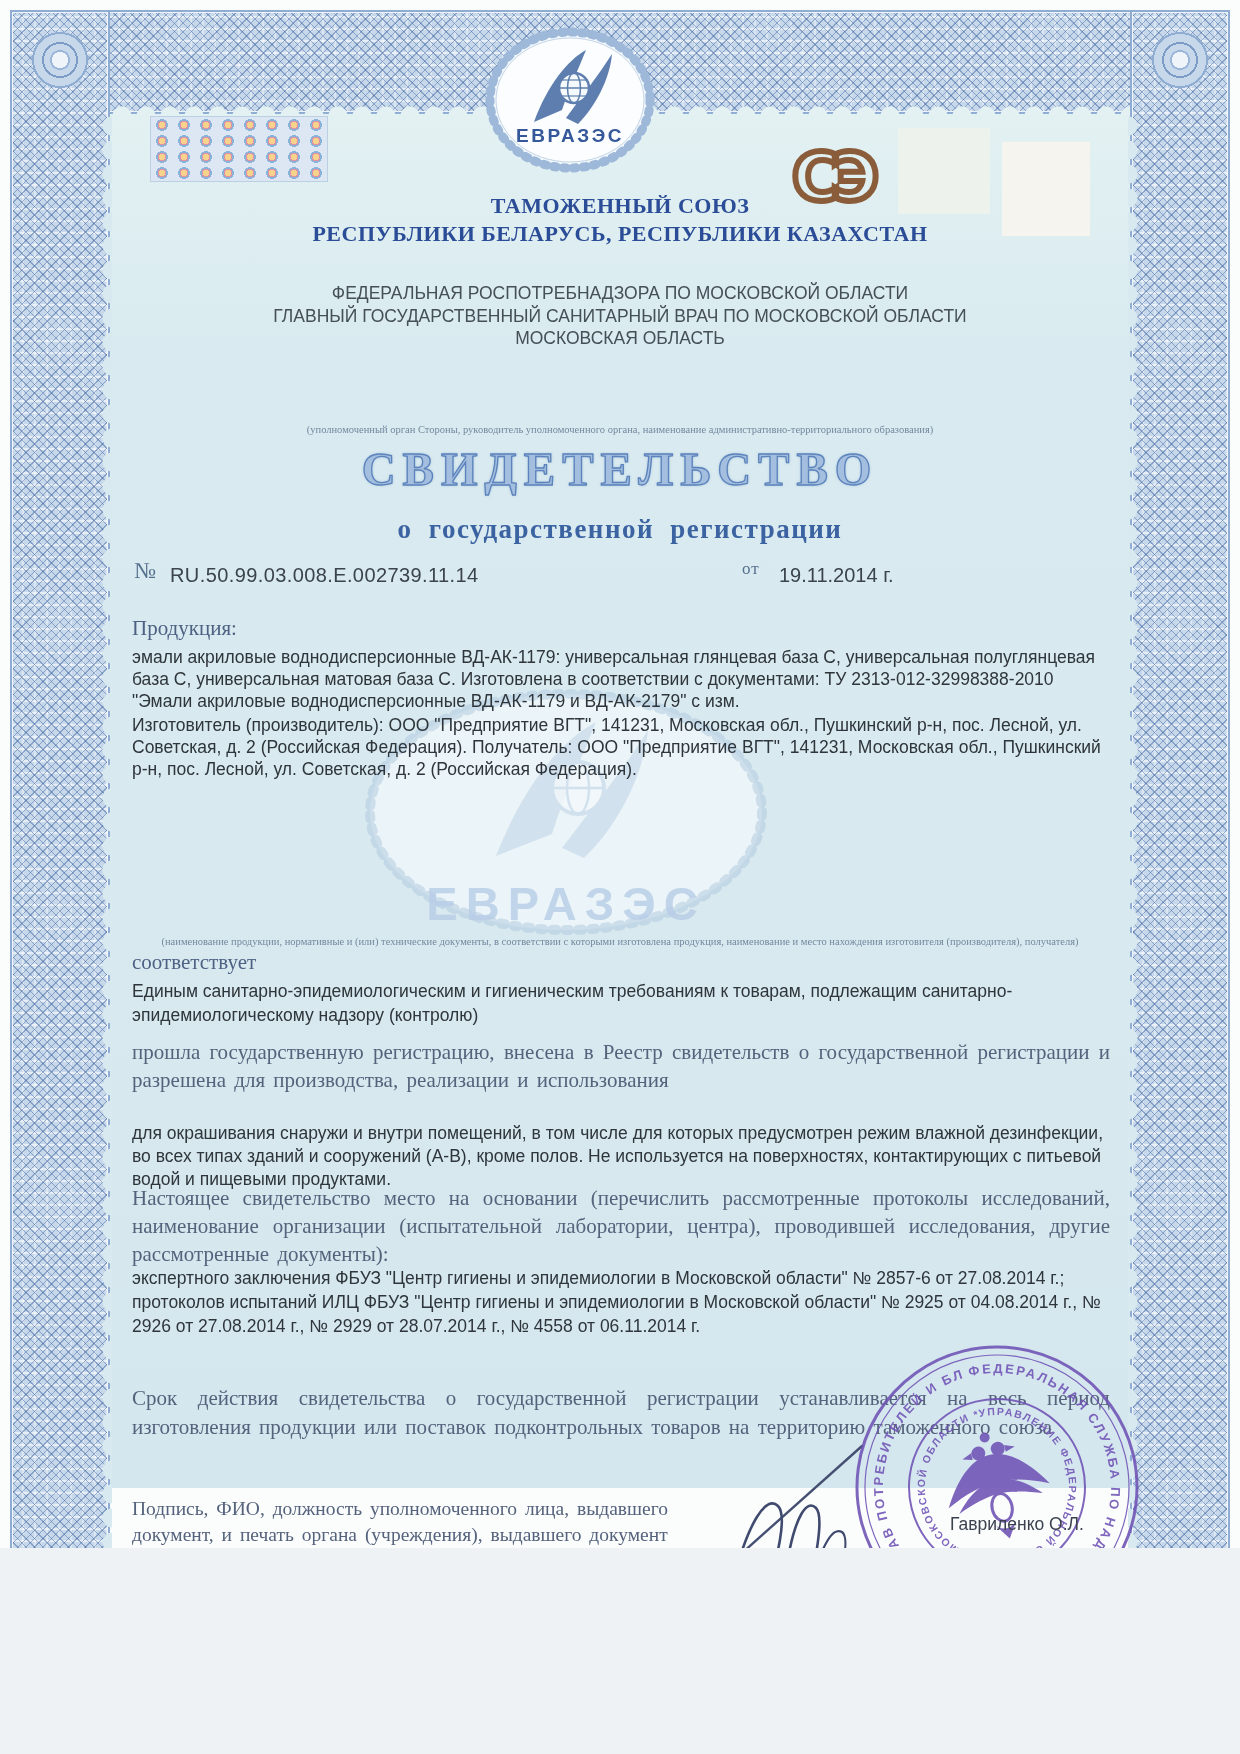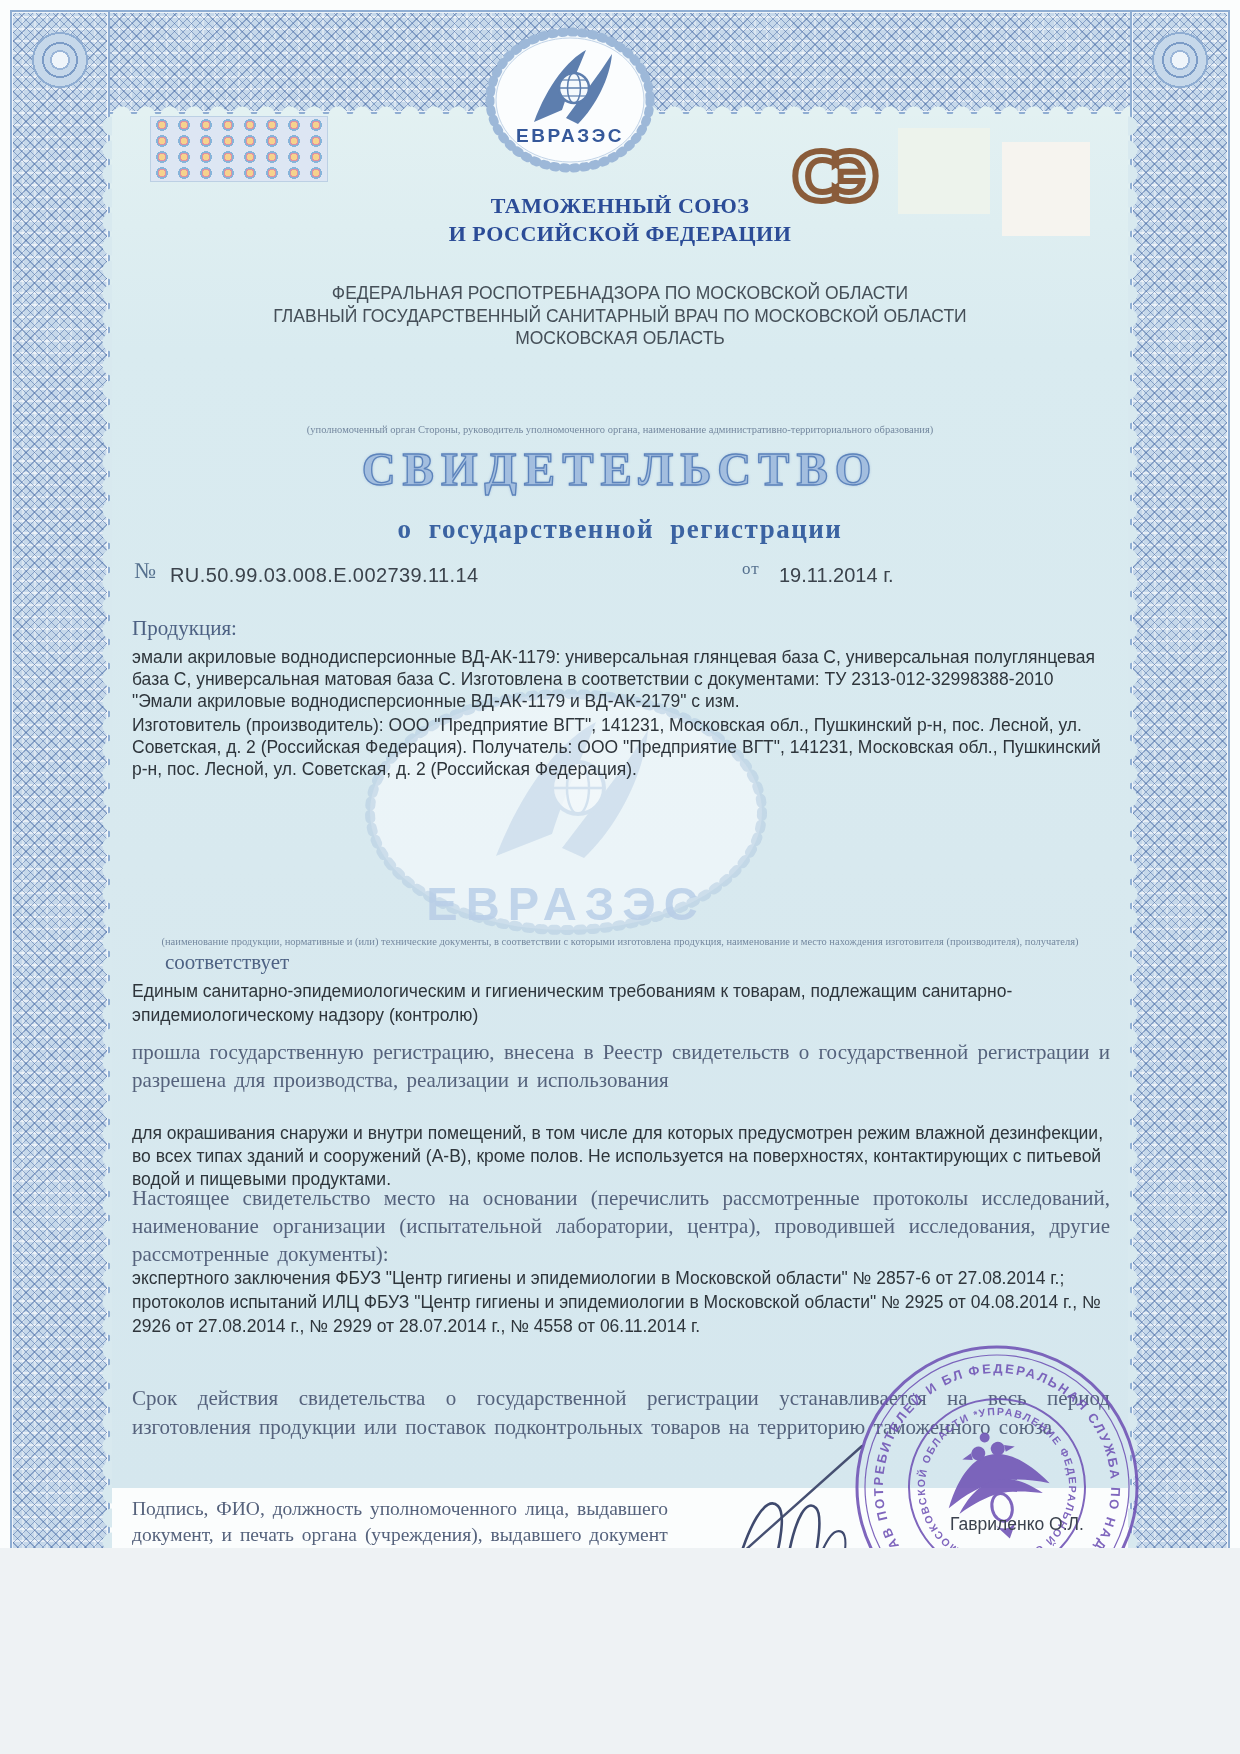--- a/index.html
+++ b/index.html
@@ -75,21 +75,21 @@
   .ot-label{position:absolute;left:608px;top:-5px;font-size:17px;color:#55708e;letter-spacing:1px;}
   .date-value{position:absolute;left:645px;top:0;font-family:"Liberation Sans",sans-serif;font-size:20px;color:#3b434c;}
   
   .lead{font-size:21px;color:#4d6183;}
   .sans{font-family:"Liberation Sans",sans-serif;color:#2e353b;font-size:17.5px;line-height:22px;}
   .serifpar{color:#55627c;font-size:21px;line-height:28px;text-align:justify;word-spacing:3px;}
   .abs{position:absolute;left:132px;width:978px;z-index:5;margin:0;}
   .product-label{top:616px;}
   .product-desc{top:646px;}
   .product-man{top:714px;}
-  .compl-lead{top:950px;margin-left:33px;}
+  .compl-lead{top:950px;}
   .compl-text{top:980px;line-height:23.5px;}
   .reg-par{top:1038px;}
   .usage-par{top:1122px;line-height:23px;}
   .basis-par{top:1184px;}
   .docs-par{top:1266px;line-height:24px;}
   .valid-par{top:1384px;line-height:29px;}
   .sign-label{top:1496px;width:560px;font-size:19.5px;line-height:26px;text-align:left;}
   
   .watermark{position:absolute;left:356px;top:688px;width:420px;height:256px;z-index:1;opacity:.9;}
   
@@ -145,21 +145,21 @@
     </g>
     <text x="88" y="116" text-anchor="middle" font-family="Liberation Sans, sans-serif" font-size="19" font-weight="700" letter-spacing="2.5" fill="#35589a">ЕВРАЗЭС</text>
   </svg>
 
   <svg class="se-logo" viewBox="0 0 130 84">
     <text x="10" y="68" font-family="DejaVu Sans, sans-serif" font-size="66" font-weight="700" letter-spacing="-10" fill="none" stroke="#8a5c3a" stroke-width="6">СЭ</text>
   </svg>
 
   <div class="union center">
     <div>ТАМОЖЕННЫЙ СОЮЗ</div>
-    <div>И РОССИЙСКОЙ ФЕДЕРАЦИИ</div>
+    <div>РЕСПУБЛИКИ БЕЛАРУСЬ, РЕСПУБЛИКИ КАЗАХСТАН</div>
   </div>
   <div class="authority center">
     <div>ФЕДЕРАЛЬНАЯ РОСПОТРЕБНАДЗОРА ПО МОСКОВСКОЙ ОБЛАСТИ</div>
     <div>ГЛАВНЫЙ ГОСУДАРСТВЕННЫЙ САНИТАРНЫЙ ВРАЧ ПО МОСКОВСКОЙ ОБЛАСТИ</div>
     <div>МОСКОВСКАЯ ОБЛАСТЬ</div>
   </div>
   <div class="cap cap1 center">(уполномоченный орган Стороны, руководитель уполномоченного органа, наименование административно-территориального образования)</div>
 
   <div class="doc-title center">СВИДЕТЕЛЬСТВО</div>
   <div class="doc-subtitle center">о государственной регистрации</div>

